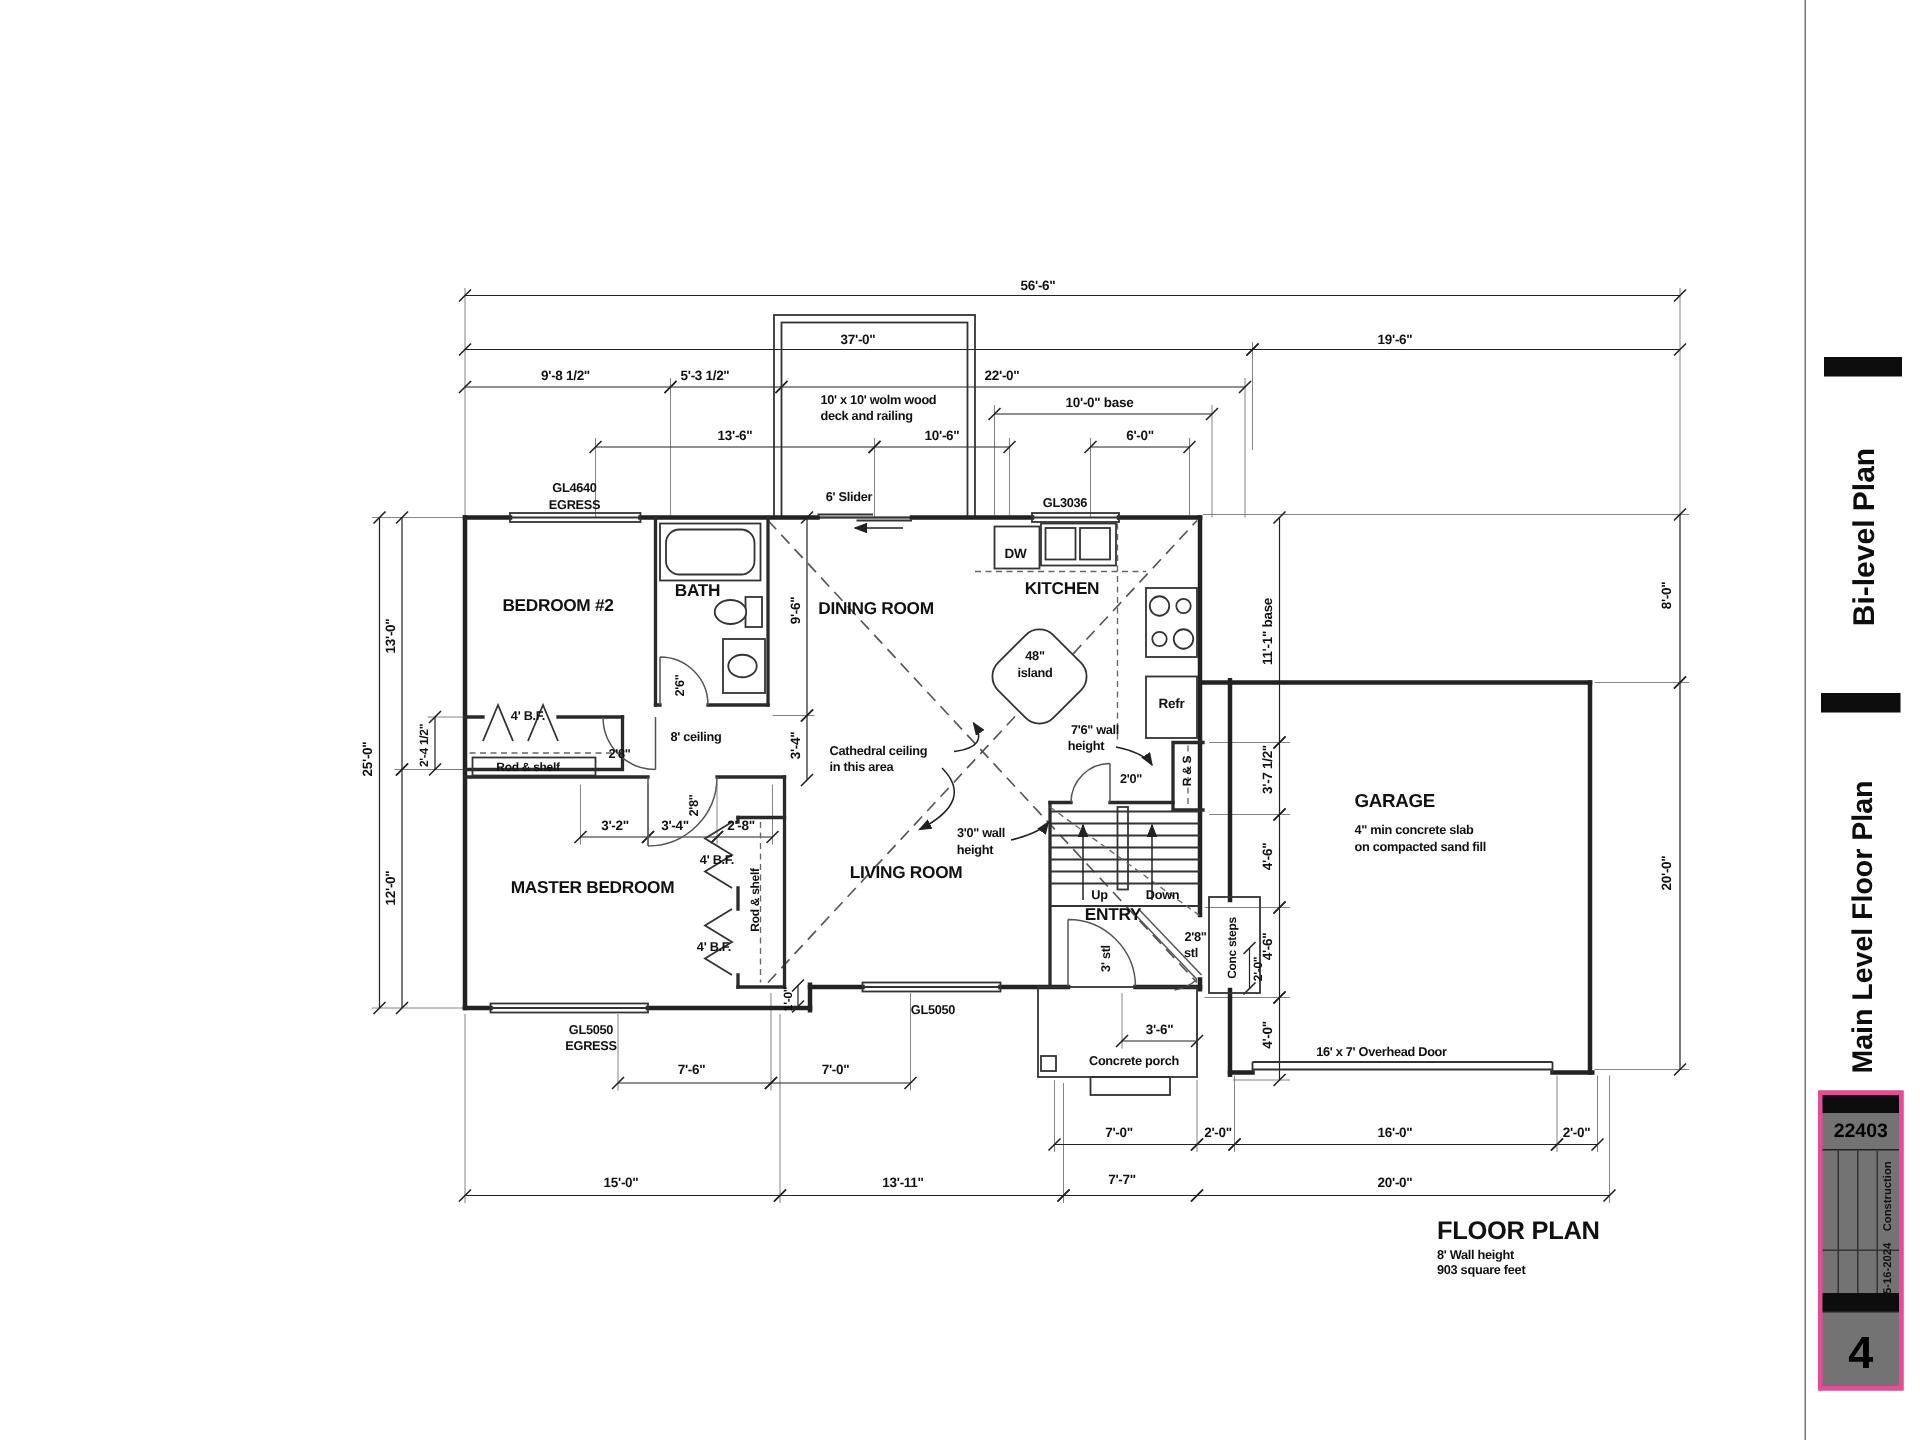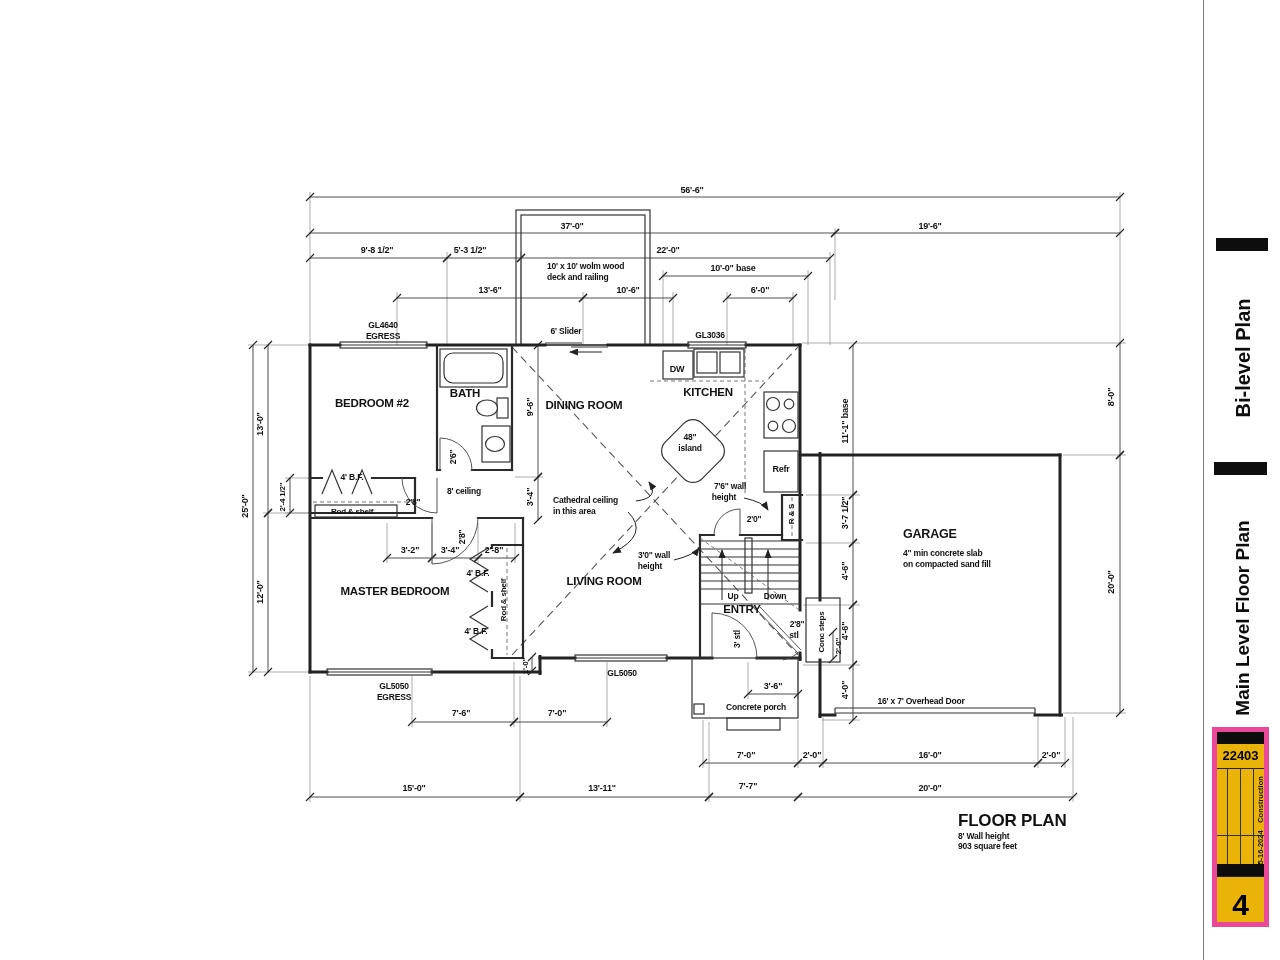--- a/index.html
+++ b/index.html
@@ -15,21 +15,21 @@
   .door{stroke:#555;stroke-width:1;fill:none;}
   .dash{stroke:#555;stroke-width:1.1;fill:none;stroke-dasharray:8 5;}
   .dash2{stroke:#666;stroke-width:0.9;fill:none;stroke-dasharray:4 3;}
   .arrowln{stroke:#222;stroke-width:1;fill:none;}
   
   .vline{position:absolute;left:1203px;top:0;width:1px;height:960px;background:#777;}
   .bar{position:absolute;background:#0d0d0d;}
   .vtab{position:absolute;height:24px;line-height:24px;text-align:center;
         transform:rotate(-90deg);font-weight:bold;color:#0d0d0d;white-space:nowrap;}
   #block{position:absolute;left:1212px;top:727px;width:57px;height:200px;
-         border:5px solid #ec4899;box-sizing:border-box;background:#eab308;}
+         border:3px solid #ec4899;box-sizing:border-box;background:#737373;}
   #block .tbar{height:12px;background:#0d0d0d;}
   #block .pnum{height:24px;line-height:24px;text-align:center;font-weight:bold;
          font-size:13px;border-bottom:1px solid #222;}
   #block .grid{position:relative;height:95px;border-bottom:0;}
   #block .grid .gv{position:absolute;top:0;width:1px;height:100%;background:#333;}
   #block .grid .gh{position:absolute;left:0;top:66px;width:100%;height:1px;background:#333;}
   .rcell{position:absolute;transform:rotate(-90deg);font-weight:bold;font-size:7.5px;
          text-align:center;white-space:nowrap;color:#111;}
   #block .sheetnum{height:55px;line-height:55px;text-align:center;
          font-weight:bold;font-size:30px;border-top:1px solid #222;}

